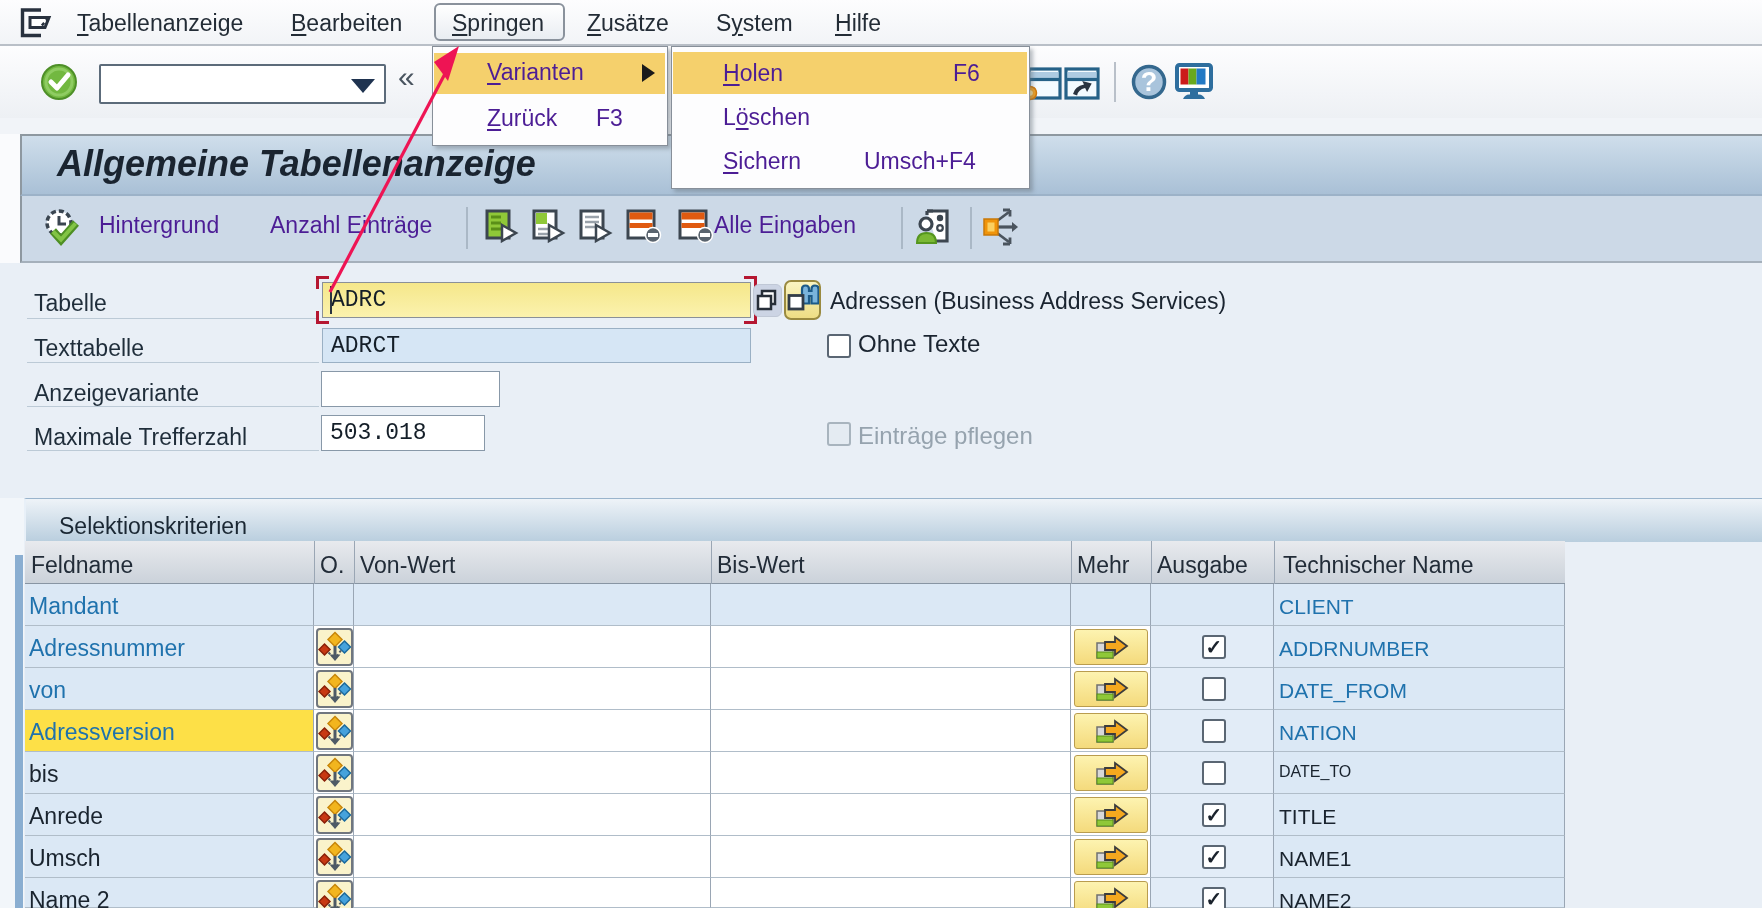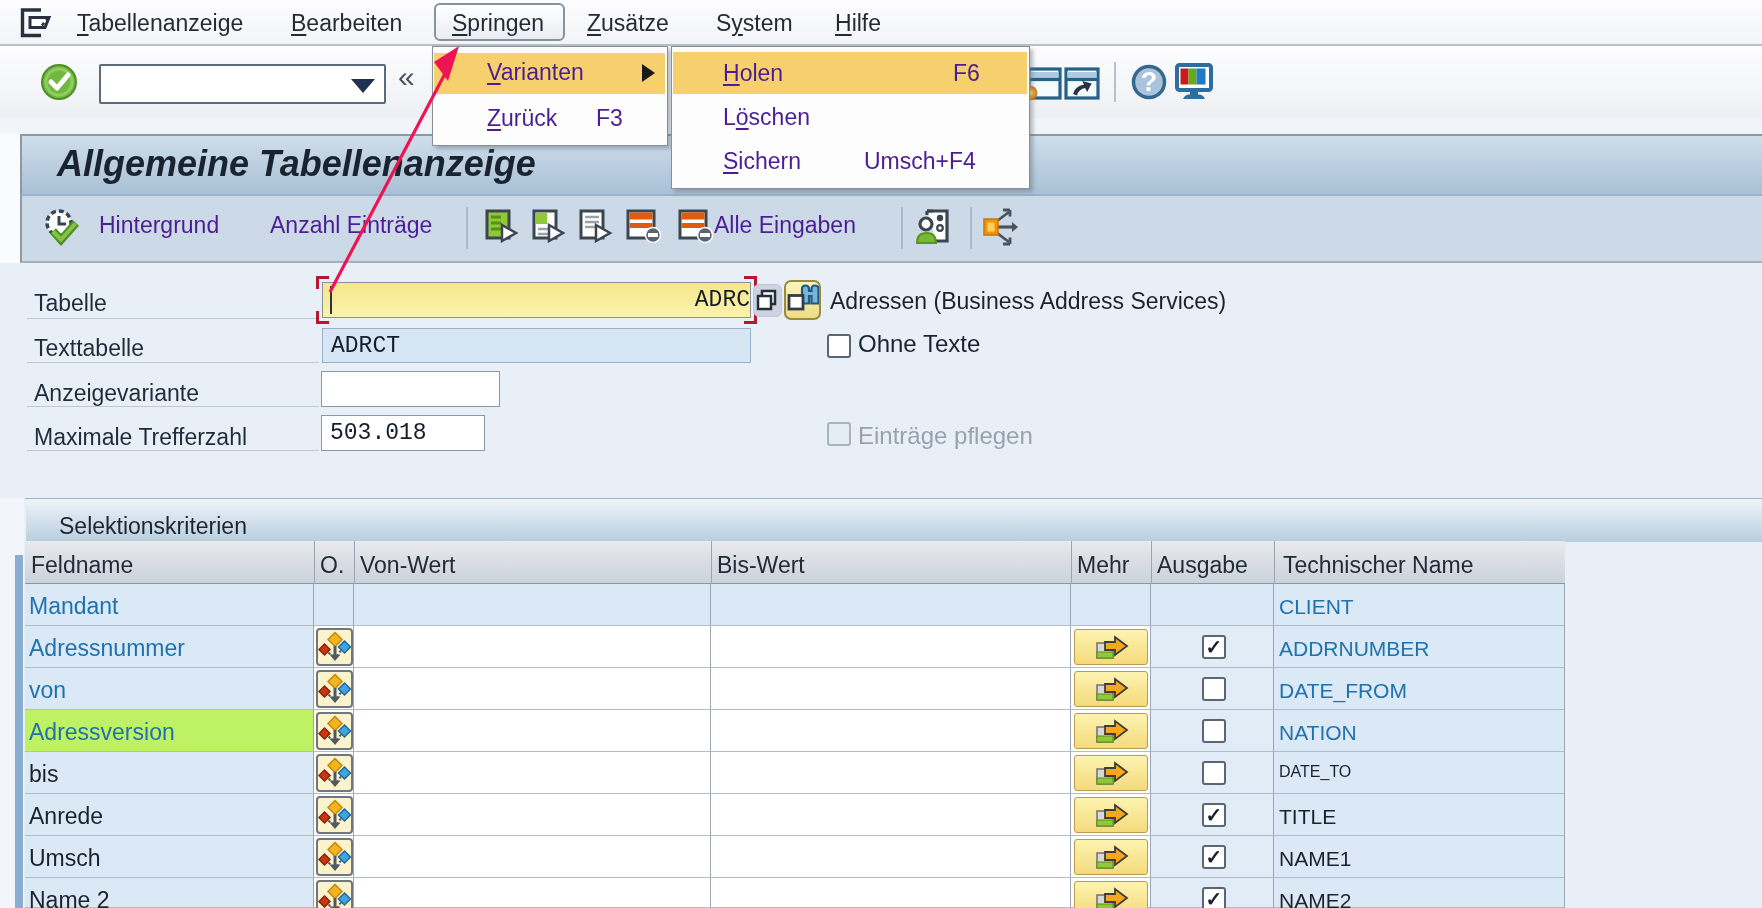--- a/index.html
+++ b/index.html
@@ -197,21 +197,21 @@
     <path d="M29 36 v-6.5 M29 36 h-7" stroke="#4a545e" stroke-width="2.8" fill="none"></path>
     <rect x="3" y="11" width="14" height="16" fill="#f0940a" stroke="#c87808" stroke-width="1.5"></rect>
     <rect x="6.5" y="14.5" width="7" height="9" fill="#fbd060"></rect>
   </svg>
 </div>
 
 <div id="form">
   <span class="flabel" style="left:34px;top:290px">Tabelle</span>
   <div class="fline" style="top:318px"></div>
   <div class="field" style="left:322px;top:282px;width:429px;height:36px;
-       background:linear-gradient(#f5e78a,#fbf2ae);border:1px solid #8a9098;text-align:right;">ADRC</div>
+       background:linear-gradient(#f5e78a,#fbf2ae);border:1px solid #8a9098;">ADRC</div>
   <div class="abs" style="left:330px;top:286px;width:2px;height:28px;background:#2a3440"></div>
 
   <div class="corner" style="left:316px;top:276px;border-width:3.5px 0 0 3.5px"></div>
   <div class="corner" style="left:744px;top:276px;border-width:3.5px 3.5px 0 0"></div>
   <div class="corner" style="left:316px;top:311px;border-width:0 0 3.5px 3.5px"></div>
   <div class="corner" style="left:744px;top:311px;border-width:0 3.5px 3.5px 0"></div>
 
   <div class="abs" style="left:753px;top:284px;width:29px;height:33px;background:#ccd4e4;
        border-radius:6px;border:1px solid #c0c8d6;box-sizing:border-box">
     <svg width="27" height="31" viewBox="0 0 27 31">
@@ -341,21 +341,21 @@
         </div>
       </div>
       <div class="cell" style="left:1126px;width:123px;height:42px;background:#e2ecf7;border-right:1px solid #9aa6b4">
         <div class="ck"></div>
       </div>
       <div class="cell" style="left:1249px;width:291px;height:42px;background:#dbe8f5;border-right:1px solid #9aa6b4">
         <span class="rtext blue" style="left:5px;font-size:21px;top:11px">DATE_FROM</span>
       </div>
     </div>
 <div class="row" style="top:710px;height:42px">
-      <div class="cell" style="left:0px;width:289px;height:42px;background:#bef264;border-right:1px solid #9aa6b4">
+      <div class="cell" style="left:0px;width:289px;height:42px;background:#fde047;border-right:1px solid #9aa6b4">
         <span class="rtext blue" style="left:4px">Adressversion</span>
       </div>
       <div class="cell" style="left:289px;width:40px;height:42px;background:#ffffff;border-right:1px solid #9aa6b4">
         <div class="obtn"><svg width="33" height="34" viewBox="0 0 33 34">
             <path d="M17 2.5 L24 9.5 L17 16.5 L10 9.5 Z" fill="#f2b51e" stroke="#c8860a" stroke-width="1.5"></path>
             <path d="M6.5 14 L12 19.5 L6.5 25 L1 19.5 Z" fill="#c83812" stroke="#8a2008" stroke-width="1.5"></path>
             <path d="M26.5 11 L32.5 17 L26.5 23 L20.5 17 Z" fill="#46a2dc" stroke="#1b6a9e" stroke-width="1.5"></path>
             <path d="M17 16 V26.5" stroke="#4e5a66" stroke-width="3"></path>
             <path d="M17 31 L11.5 24.5 h11 Z" fill="#4e5a66"></path>
             <path d="M10.5 22.5 L14.5 26.5 M23 20.5 L19.5 25" stroke="#4e5a66" stroke-width="2" stroke-dasharray="2.5 2.5" fill="none"></path>

